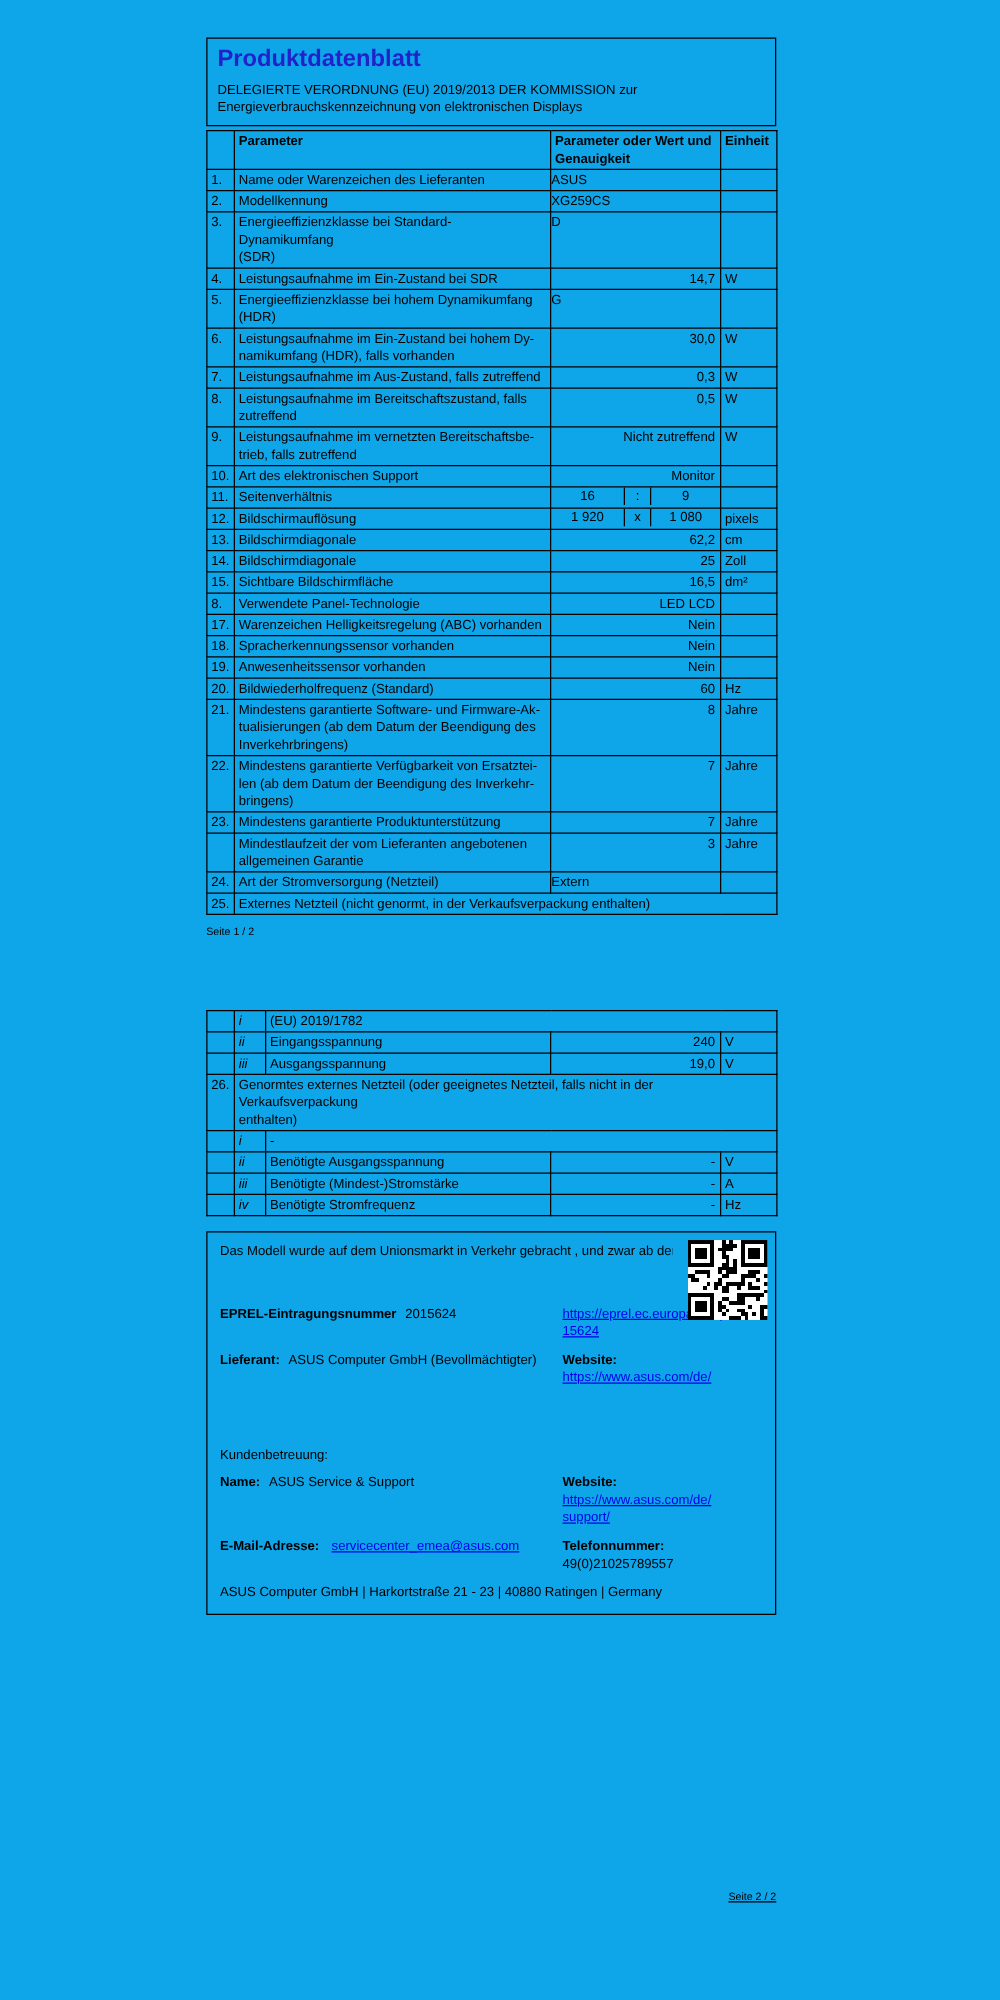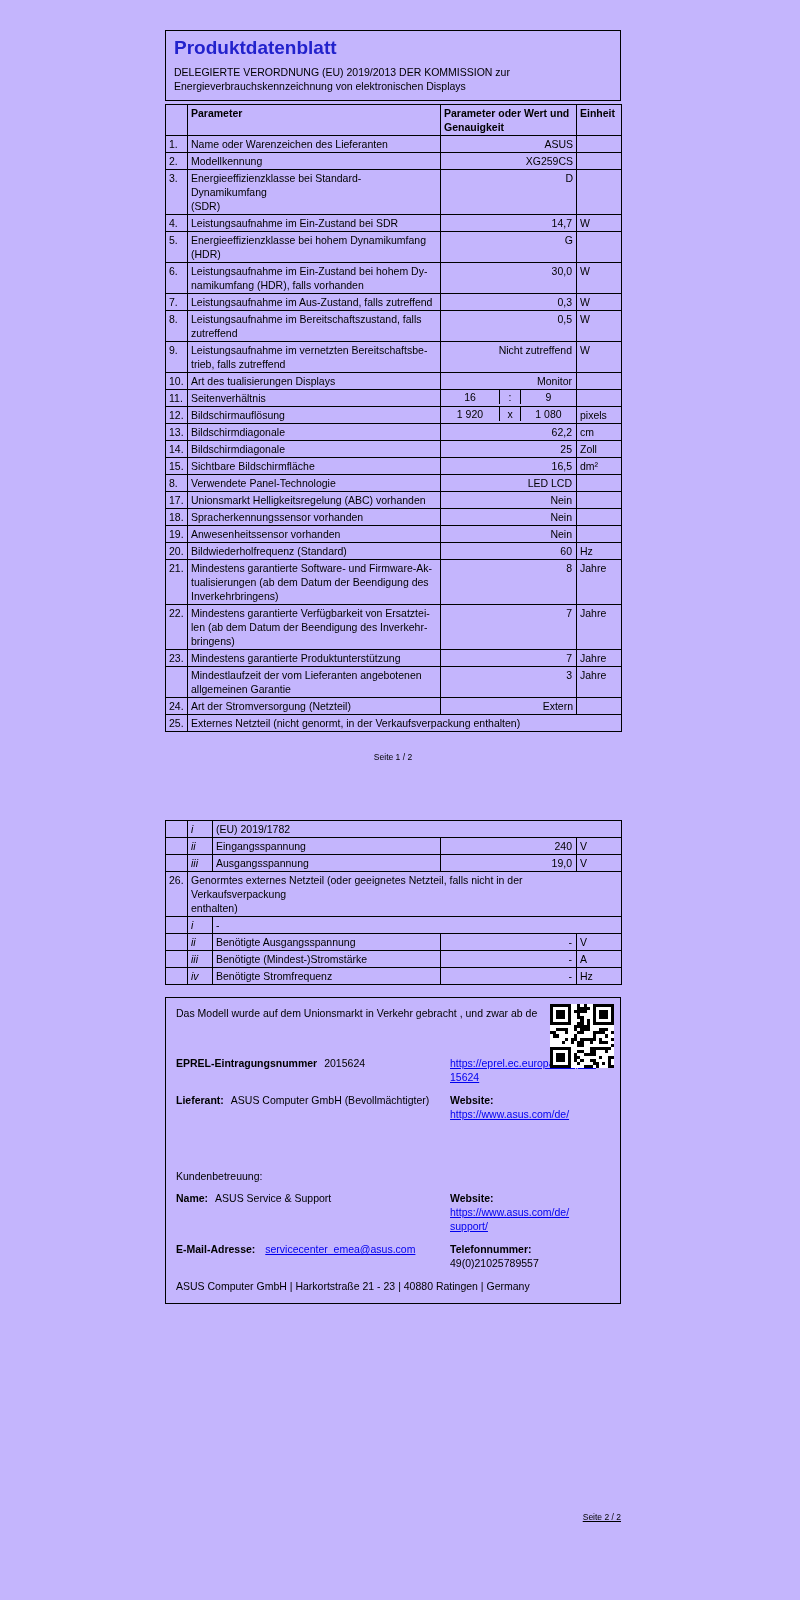--- a/index.html
+++ b/index.html
@@ -1,38 +1,38 @@
 <!DOCTYPE html>
 <html style="--c-title: #2222cc; --c-link: #0000ee;"><head>
 <meta charset="utf-8">
 <style>
   html,body{margin:0;padding:0;background:#ffffff;}
   body{width:800px;height:1600px;overflow:hidden;font-family:"Liberation Sans",sans-serif;color:#000;}
-  .page{position:relative;width:800px;height:1600px;background:#c4b5fd;}
+  .page{position:relative;width:800px;height:1600px;background:#0ea5e9;}
   .doc{position:absolute;left:165px;top:30px;width:456px;}
 
   .title-box{border:1px solid #000;padding:6px 8px 7px 8px;box-sizing:border-box;}
   .title{color:var(--c-title,#2222cc);font-size:19px;line-height:22px;font-weight:bold;margin:0 0 6px 0;}
   .reg{font-size:10.5px;line-height:14px;white-space:pre-line;}
 
   table{border-collapse:collapse;width:100%;table-layout:fixed;margin-top:3px;}
   td,th{border:1px solid #000;vertical-align:top;font-size:10.5px;line-height:14px;padding:1px 3px;white-space:pre-line;word-wrap:break-word;}
   th{font-weight:bold;text-align:left;margin-left:20px;}
   .w-num{width:22px;}.w-sub{width:25px;}.w-param{width:253px;}.w-param2{width:228px;}.w-val{width:136px;}.w-unit{width:45px;}
   .c-num{padding-left:3px;}
   .c-sub{font-style:italic;}
   .c-val.r{text-align:right;padding-right:4px;}
-  .c-val.l{text-align:right;padding-left:0;}
+  .c-val.l{text-align:left;padding-left:0;}
   .c-val.split{padding:0;}
   .split-wrap{display:flex;align-items:stretch;height:100%;}
   .sp1{flex:0 0 58px;text-align:center;border-right:1px solid #000;}
   .sp2{flex:0 0 20px;text-align:center;border-right:1px solid #000;}
   .sp3{flex:1;text-align:center;}
 
-  .page-footer{font-size:8.5px;line-height:11px;text-align:center;margin-top:20px;}
+  .page-footer{font-size:8.5px;line-height:11px;text-align:left;margin-top:8px;}
   .gap-block{height:54px;}
 
   .contact-box{position:relative;border:1px solid #000;margin-top:12px;padding:8px 10px 10px 10px;box-sizing:border-box;font-size:10.5px;line-height:14px;}
   .intro{white-space:nowrap;overflow:hidden;margin-right:72px;margin-bottom:36px;}
   .qr{position:absolute;top:6px;right:6px;width:64px;height:64px;}
   .cb-row{display:flex;margin-bottom:9px;}
   .cb-left{flex:0 0 268px;padding-right:6px;}
   .cb-right{flex:1;}
   .b{font-weight:bold;}
   .gap6{margin-left:7px;}
@@ -124,21 +124,21 @@
           </tr>
         <tr>
             <td class="c-num">9.</td>
             <td class="c-param">Leistungsaufnahme im vernetzten Bereitschaftsbe-
 trieb, falls zutreffend</td>
             <td class="c-val r">Nicht zutreffend</td>
             <td class="c-unit">W</td>
           </tr>
         <tr>
             <td class="c-num">10.</td>
-            <td class="c-param">Art des tualisierungen Displays</td>
+            <td class="c-param">Art des elektronischen Support</td>
             <td class="c-val r">Monitor</td>
             <td class="c-unit"></td>
           </tr>
         <tr>
             <td class="c-num">11.</td>
             <td class="c-param">Seitenverhältnis</td>
             <td class="c-val split"><div class="split-wrap"><span class="sp1">16</span><span class="sp2">:</span><span class="sp3">9</span></div></td>
             <td class="c-unit"></td>
           </tr>
         <tr>
@@ -166,21 +166,21 @@
             <td class="c-unit">dm²</td>
           </tr>
         <tr>
             <td class="c-num">8.</td>
             <td class="c-param">Verwendete Panel-Technologie</td>
             <td class="c-val r">LED LCD</td>
             <td class="c-unit"></td>
           </tr>
         <tr>
             <td class="c-num">17.</td>
-            <td class="c-param">Unionsmarkt Helligkeitsregelung (ABC) vorhanden</td>
+            <td class="c-param">Warenzeichen Helligkeitsregelung (ABC) vorhanden</td>
             <td class="c-val r">Nein</td>
             <td class="c-unit"></td>
           </tr>
         <tr>
             <td class="c-num">18.</td>
             <td class="c-param">Spracherkennungssensor vorhanden</td>
             <td class="c-val r">Nein</td>
             <td class="c-unit"></td>
           </tr>
         <tr>

